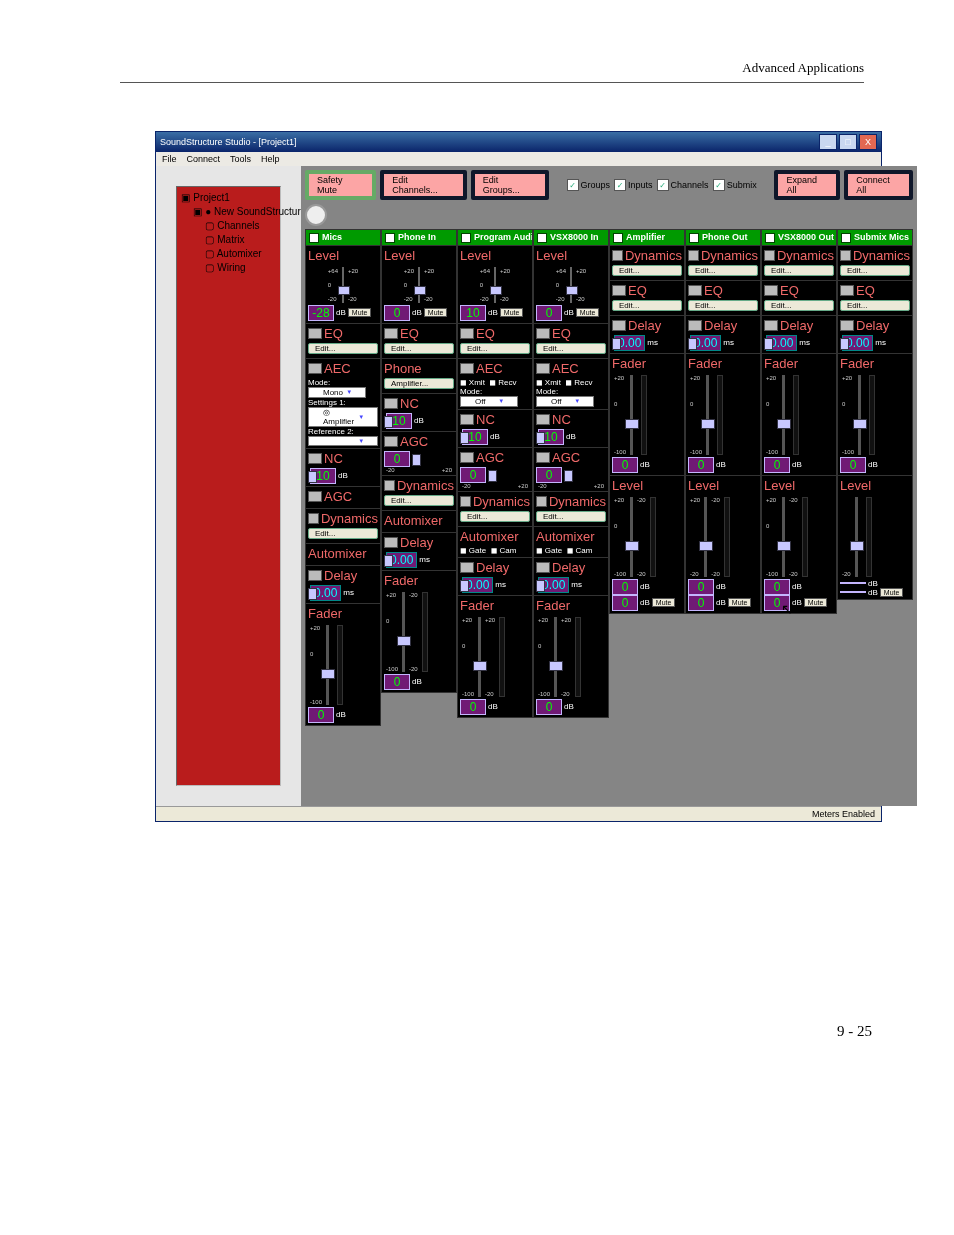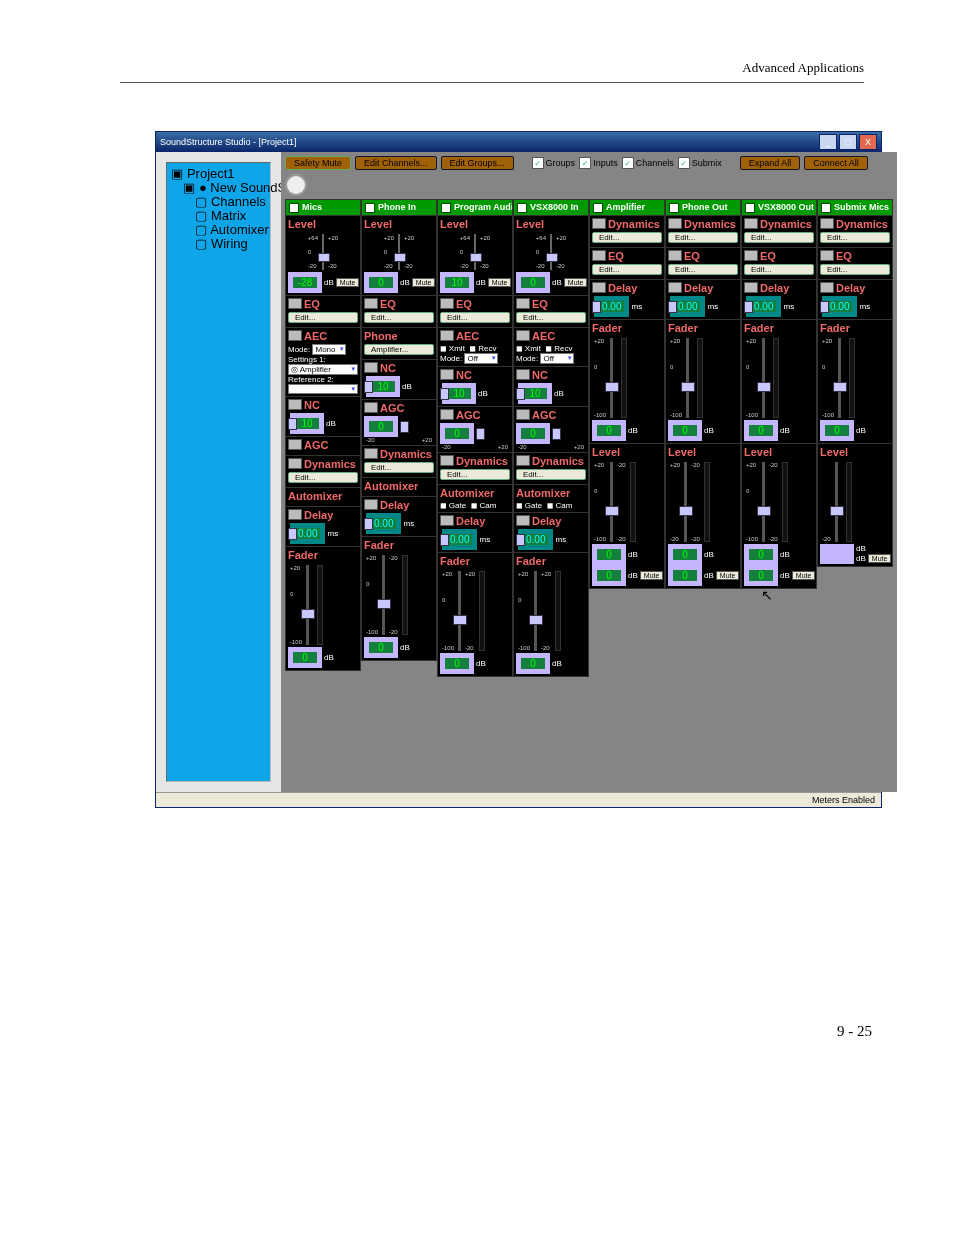--- a/index.html
+++ b/index.html
@@ -13,49 +13,49 @@
 .app{margin-left:35px;width:725px;font-family:Tahoma,Verdana,sans-serif;font-size:9px;color:#000;
      border:1px solid #0a246a;background:#e6e6e6}
 .titlebar{height:20px;background:linear-gradient(#3a6ea5,#0a246a);color:#fff;font-weight:normal;
           display:flex;align-items:center;padding:0 4px}
 .titlebar .t{flex:1}
 .winbtns{display:flex;gap:2px}
 .winbtn{width:16px;height:14px;background:#c9d7f0;border:1px solid #0a246a;display:flex;align-items:center;justify-content:center;font-size:9px;line-height:1}
 .winbtn.close{background:#e26852;color:#fff}
 .menubar{background:#eceae4;padding:2px 6px;display:flex;gap:10px;color:#000}
 .app-body{display:flex;min-height:640px}
-.tree{width:95px;background:#0ea5e9;border:1px inset #bbb;margin:10px;padding:4px;font-size:13px;line-height:14px}
+.tree{width:95px;background:#b91c1c;border:1px inset #bbb;margin:20px;padding:4px;font-size:10px;line-height:14px}
 .tree .node{white-space:nowrap}
 .tree .ind{padding-left:12px}
 .canvas{flex:1;background:#858585;position:relative;padding:4px}
 .toolbar{display:flex;gap:4px;align-items:center;margin-bottom:4px}
-.btn{background:#a16207;border:1px solid #0f172a;border-radius:2px;padding:1px 8px;font-size:9px}
+.btn{background:#fca5a5;border:4px solid #0f172a;border-radius:2px;padding:1px 8px;font-size:9px}
 .check{display:flex;align-items:center;gap:2px;font-size:9px;color:#000}
 .chkbox{width:10px;height:10px;background:#fff;border:1px solid #555;display:inline-flex;align-items:center;justify-content:center;font-size:8px;color:#2a7}
 .round{width:18px;height:18px;border-radius:50%;background:#eee;border:2px solid #999;margin-bottom:3px}
 
 .strips{display:flex;gap:0;align-items:flex-start}
 .strip{width:74px;background:#000;border:1px solid #333;display:flex;flex-direction:column}
 .strip-h{background:#009a00;color:#fff;font-size:9px;font-weight:bold;padding:2px 3px;white-space:nowrap;overflow:hidden}
 .strip-h .dot{display:inline-block;width:8px;height:8px;background:#fff;border:1px solid #004400;margin-right:3px;vertical-align:middle}
 .sect{padding:2px 2px;border-top:1px solid #333}
-.sect-t{color:#ef6969;font-size:11px;font-weight:bold;margin-bottom:2px;display:flex;align-items:center;gap:2px}
+.sect-t{color:#ef6969;font-size:13px;font-weight:normal;margin-bottom:2px;display:flex;align-items:center;gap:2px}
 .sect-t .sq{display:inline-block;width:12px;height:9px;background:#bbb;border:1px solid #555;}
 .edit-btn{background:#ece9d8;border:1px solid #6a8;border-radius:2px;font-size:8px;padding:0 6px;display:block;margin:0 auto 2px auto}
 .mini{font-size:8px;color:#fff}
 .pair{display:flex;align-items:center;gap:2px}
-.valbox{background:#15803d;color:#0f0;border:5px solid #c4b5fd;padding:0 3px;font-size:10px;display:inline-block;min-width:18px;text-align:center}
+.valbox{background:#701a75;color:#0f0;border:1px solid #c4b5fd;padding:0 3px;font-size:12px;display:inline-block;min-width:18px;text-align:center}
 .valbox.teal{color:#0ff;border-color:#088}
 .mute{background:#ece9d8;color:#000;border:1px solid #555;font-size:7px;padding:0 3px}
 .slider{height:36px;display:flex;justify-content:center;gap:4px;padding:2px 0}
 .slider .track{width:2px;background:#666;position:relative}
 .slider .thumb{position:absolute;left:-4px;width:10px;height:7px;background:#c8c8ff;border:1px solid #334}
 .slider .scale{font-size:6px;color:#ccc;line-height:8px;display:flex;flex-direction:column;justify-content:space-between}
 .hscale{font-size:6px;color:#ccc;display:flex;justify-content:space-between;padding:0 2px}
-.drop{background:#fff;border:1px solid #777;color:#000;font-size:8px;padding:0 2px;display:flex;justify-content:space-between;align-items:center}
+.drop{background:#fff;border:1px solid #777;color:#000;font-size:8px;padding:0 14px;display:flex;justify-content:space-between;align-items:center}
 .drop::after{content:'▾';font-size:7px;color:#44f}
 .hslider{height:12px;display:flex;align-items:center;gap:2px}
 .hslider .tr{flex:1;height:2px;background:#555;position:relative}
 .hslider .th{position:absolute;top:-4px;width:7px;height:10px;background:#c8c8ff;border:1px solid #334;left:40%}
 .statusbar{background:#ece9d8;border-top:1px solid #999;text-align:right;padding:2px 6px;font-size:9px}
 
 .fslider{display:flex;gap:4px;padding:2px;height:80px}
 .fslider .col{display:flex;flex-direction:column;justify-content:space-between;font-size:6px;color:#ccc}
 .fslider .tr2{width:3px;background:#555;position:relative}
 .fslider .tr2 .th2{position:absolute;left:-5px;width:12px;height:8px;background:#c8c8ff;border:1px solid #334;top:55%}
@@ -72,20 +72,26 @@
 
 
   <div class="app">
     <div class="titlebar">
       <span class="t">SoundStructure Studio - [Project1]</span>
       <span class="winbtns">
         <span class="winbtn">_</span>
         <span class="winbtn">□</span>
         <span class="winbtn close">X</span>
       </span>
+    </div>
+    <div class="menubar">
+      <span>File</span>
+      <span>Connect</span>
+      <span>Tools</span>
+      <span>Help</span>
     </div>
 
     <div class="app-body">
 
       <div class="tree">
         <div class="node">▣ <span>Project1</span></div>
         <div class="node ind">▣ ● <span>New SoundStructure</span></div>
         <div class="node ind" style="padding-left:24px">▢ <span>Channels</span></div>
         <div class="node ind" style="padding-left:24px">▢ <span>Matrix</span></div>
         <div class="node ind" style="padding-left:24px">▢ <span>Automixer</span></div>

